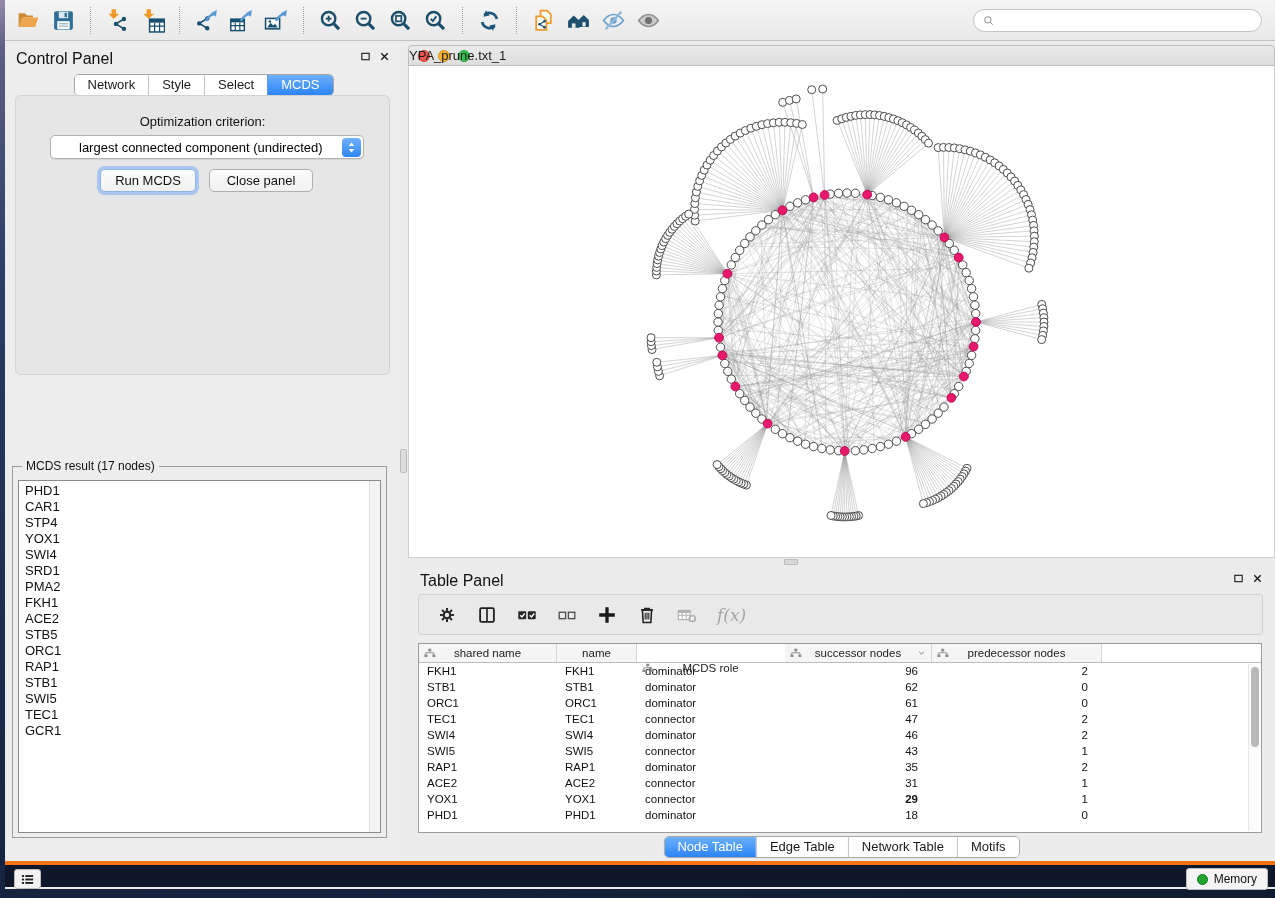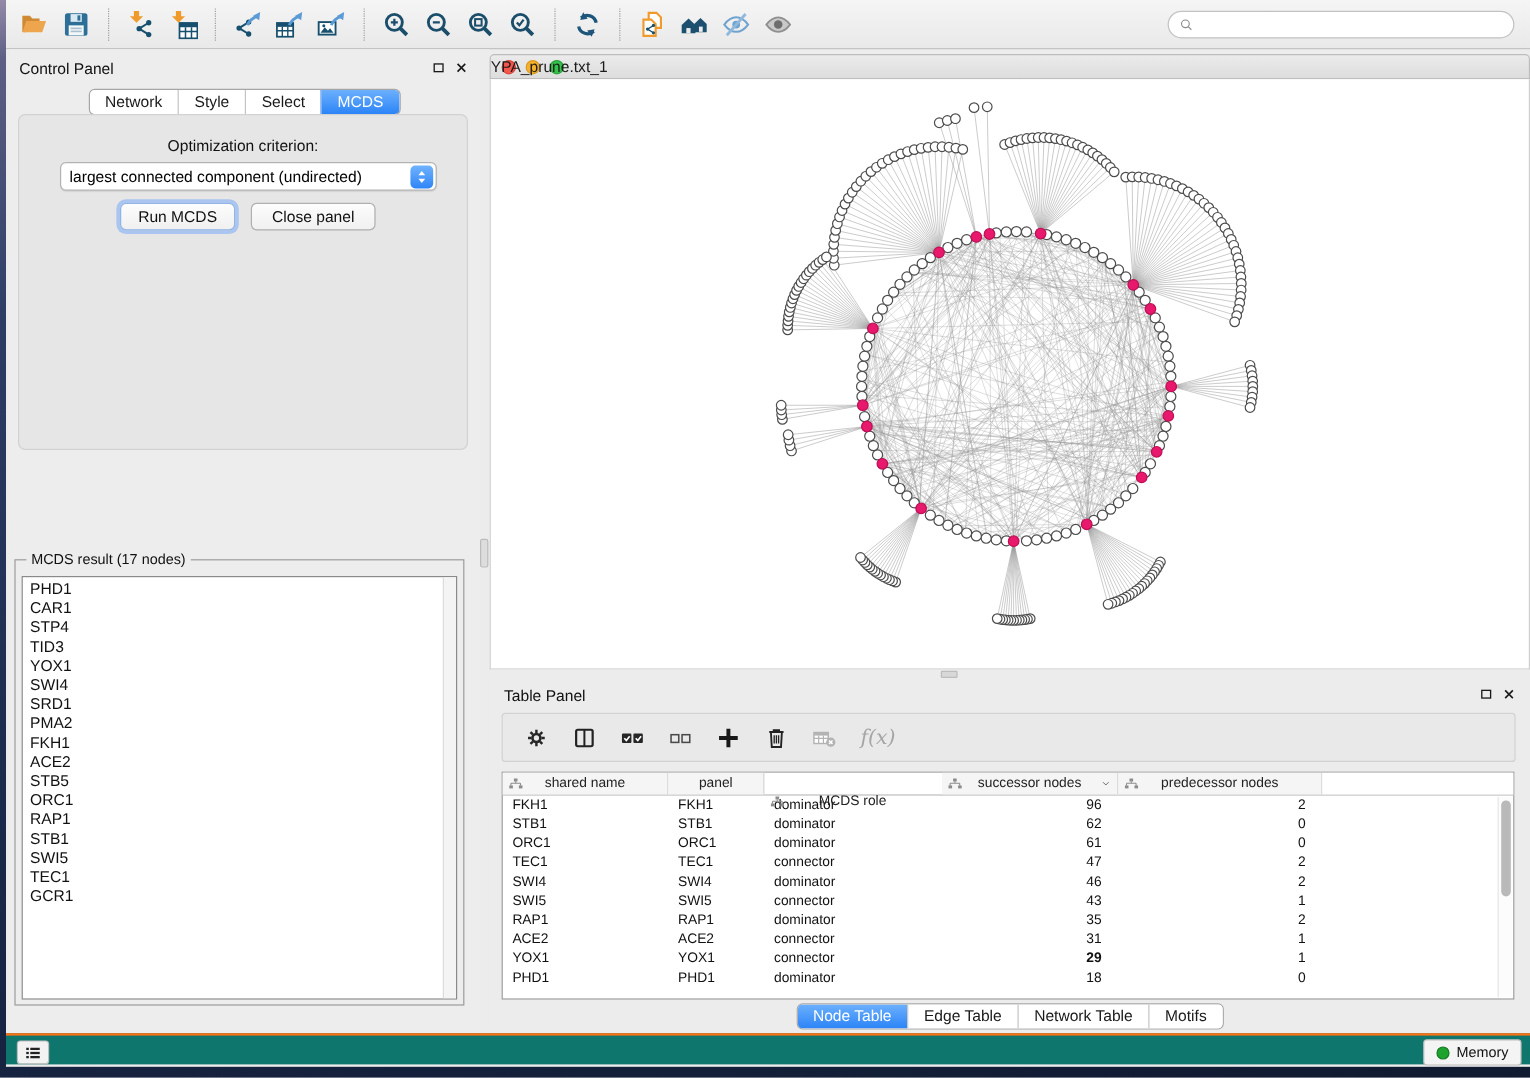--- a/index.html
+++ b/index.html
@@ -14,32 +14,32 @@
 .tb-icons{display:flex;align-items:center}
 .tbtn{width:35px;height:31px;display:flex;align-items:center;justify-content:center;background:none;border:none;cursor:pointer}
 .tbtn svg{width:25px;height:25px}
 .tsep{width:0;height:27px;border-left:1px dotted #9f9f9f;margin:0 9px}
 .search-box{position:absolute;right:13px;top:9px;width:289px;height:23px;background:#fff;
   border:1px solid #c2c2c2;border-radius:12px;display:flex;align-items:center;padding:0 8px}
 .search-box .sicon svg{width:14px;height:14px;display:block}
 .search-box input{border:none;outline:none;flex:1;height:18px;font-size:12px;background:transparent;margin-left:5px}
 
 #control-panel{position:absolute;left:2px;top:41px;width:393px;height:820px;background:#ededed}
-.panel-title{position:absolute;left:9px;top:9px;font-size:13px;color:#111}
+.panel-title{position:absolute;left:9px;top:9px;font-size:16px;color:#111}
 .win-icons{position:absolute;display:flex;gap:8px;align-items:center}
 .win-ic svg{width:11px;height:11px;display:block}
 .seg{display:inline-flex;border:1px solid #a6a6a6;border-radius:5px;overflow:hidden;background:#fff;height:22px}
 .seg .tab{padding:0 13px;font-size:13px;line-height:20px;color:#1a1a1a;border-left:1px solid #c4c4c4;background:#fff;cursor:pointer;white-space:nowrap}
 .seg .tab:first-child{border-left:none}
 .seg .tab.active{background:linear-gradient(#6cb0fd,#2c84f7);color:#fff;border-left-color:#5a9af0}
 #cp-tabs{position:absolute;top:33px;left:50%;transform:translateX(-50%)}
 #cp-box{position:absolute;left:8px;top:54px;width:375px;height:280px;background:#e6e6e6;border:1px solid #d2d2d2;border-radius:6px}
 #opt-label{position:absolute;top:18px;width:100%;text-align:center;font-size:13px;color:#111}
 .select{position:absolute;left:34px;top:39px;width:314px;height:24px;background:#fff;border:1px solid #b2b2b2;
-  border-radius:5px;font-size:13px;display:flex;align-items:center;padding-left:7px;box-shadow:0 1px 1px rgba(0,0,0,.08);cursor:pointer}
+  border-radius:5px;font-size:13px;display:flex;align-items:center;padding-left:28px;box-shadow:0 1px 1px rgba(0,0,0,.08);cursor:pointer}
 .spinner{position:absolute;right:2px;top:2px;width:19px;height:19px;border-radius:4px;
   background:linear-gradient(#70b2fd,#2f85f7);display:flex;flex-direction:column;align-items:center;justify-content:center;gap:1px}
 .spinner svg{width:9px;height:6px;display:block}
 .btn{position:absolute;height:23px;background:linear-gradient(#fdfdfd,#f0f0f0);border:1px solid #b0b0b0;
   border-radius:5px;font-size:13px;color:#111;display:flex;align-items:center;justify-content:center;cursor:pointer}
 #run-btn{left:84px;top:73px;width:96px;box-shadow:0 0 0 3px rgba(120,170,245,.55);border-color:#8fb4e6}
 #closep-btn{left:193px;top:73px;width:104px}
 #mcds-fs{position:absolute;left:5px;top:425px;width:375px;height:372px;border:1px solid #9c9c9c;background:#ededed}
 .fs-legend{position:absolute;top:-8px;left:9px;background:#ededed;padding:0 4px;font-size:12px;color:#111}
 #mcds-list{position:absolute;left:5px;top:13px;width:363px;height:353px;background:#fff;border:1px solid #8a8a8a;overflow:hidden}
@@ -76,21 +76,21 @@
 .th .tree{position:absolute;left:5px;width:12px;height:10px}
 .th .sort{position:absolute;right:5px;width:9px;height:8px}
 .th-fill{flex:1;background:#fff;border:none}
 .tr{display:flex;height:16px;align-items:center}
 .td{font-size:11.5px;color:#111;padding-left:8px;white-space:nowrap;overflow:hidden;flex:none}
 .td.num{text-align:right;padding-left:0;padding-right:14px}
 .nt-scroll{position:absolute;right:1px;top:20px;bottom:1px;width:12px;background:#fcfcfc;border-left:1px solid #e5e5e5}
 .nt-scroll .thumb{position:absolute;left:2px;top:3px;width:8px;height:80px;background:#b9b9b9;border-radius:4px}
 #tp-tabs{position:absolute;left:50%;top:270px;transform:translateX(-50%)}
 
-#status{position:absolute;left:0;top:861px;width:1270px;height:26px;background:#0f766e;border-top:2px solid #f97316}
+#status{position:absolute;left:0;top:861px;width:1270px;height:26px;background:#0f172a;border-top:4px solid #f97316}
 #list-btn{position:absolute;left:9px;top:4px;width:27px;height:20px;background:#f2f2f2;border:1px solid #bdbdbd;
   border-radius:3px;display:flex;align-items:center;justify-content:center;cursor:pointer}
 #list-btn svg{width:15px;height:15px;display:block}
 #memory-btn{position:absolute;right:7px;top:3px;height:22px;background:#f4f4f4;border:1px solid #bdbdbd;border-radius:3px;
   display:flex;align-items:center;padding:0 10px;gap:6px;font-size:12px;color:#111;cursor:pointer}
 #memory-btn .dot{width:11px;height:11px;border-radius:50%;background:#1ea32f;border:1px solid #157b22}
 </style>
 </head>
 <body>
 
@@ -289,21 +289,20 @@
       <button id="run-btn" class="btn">Run MCDS</button>
       <button id="closep-btn" class="btn">Close panel</button>
     </div>
     <div id="mcds-fs">
       <span class="fs-legend">MCDS result (17 nodes)</span>
       <div id="mcds-list">
         <div id="mcds-items">
             <div class="mcds-item">PHD1</div>
             <div class="mcds-item">CAR1</div>
             <div class="mcds-item">STP4</div>
-            <div class="mcds-item">TID3</div>
             <div class="mcds-item">YOX1</div>
             <div class="mcds-item">SWI4</div>
             <div class="mcds-item">SRD1</div>
             <div class="mcds-item">PMA2</div>
             <div class="mcds-item">FKH1</div>
             <div class="mcds-item">ACE2</div>
             <div class="mcds-item">STB5</div>
             <div class="mcds-item">ORC1</div>
             <div class="mcds-item">RAP1</div>
             <div class="mcds-item">STB1</div>
@@ -1253,21 +1252,21 @@
           <div class="th" style="width: 138px;">
             <svg class="tree" viewBox="0 0 24 18">
               <rect x="8.5" y="0.5" width="6" height="5" fill="#8c8c8c"></rect>
               <path d="M11.5 5.5v3M3.5 8.5h16M3.5 8.5v3.5M19.5 8.5v3.5" stroke="#8c8c8c" stroke-width="1.8" fill="none"></path>
               <rect x="0.8" y="12" width="6" height="5" fill="#8c8c8c"></rect>
               <rect x="16.8" y="12" width="6" height="5" fill="#8c8c8c"></rect>
             </svg>
             <span>shared name</span>
           </div>
           <div class="th" style="width: 80px;">
-            <span>panel</span>
+            <span>name</span>
           </div>
           <div class="th" style="width: 148px; margin-top: 24px;">
             <svg class="tree" viewBox="0 0 24 18">
               <rect x="8.5" y="0.5" width="6" height="5" fill="#8c8c8c"></rect>
               <path d="M11.5 5.5v3M3.5 8.5h16M3.5 8.5v3.5M19.5 8.5v3.5" stroke="#8c8c8c" stroke-width="1.8" fill="none"></path>
               <rect x="0.8" y="12" width="6" height="5" fill="#8c8c8c"></rect>
               <rect x="16.8" y="12" width="6" height="5" fill="#8c8c8c"></rect>
             </svg>
             <span>MCDS role</span>
           </div>

